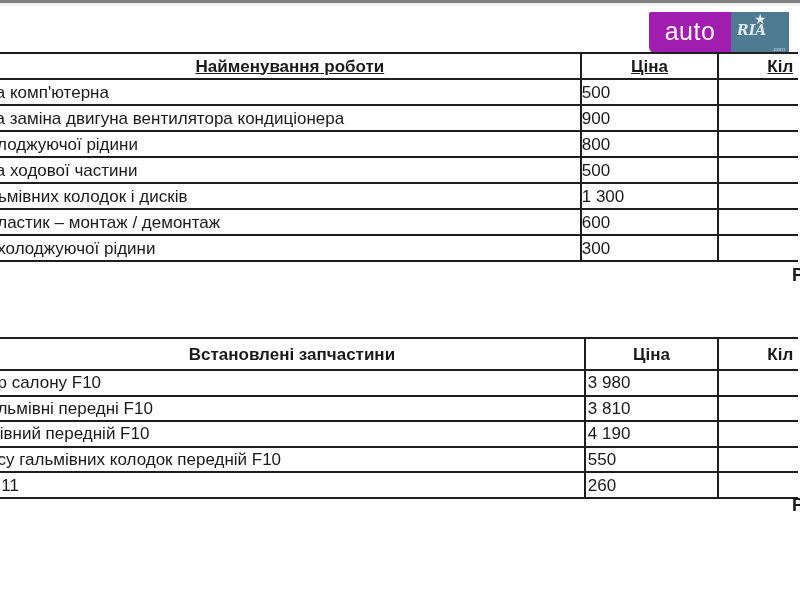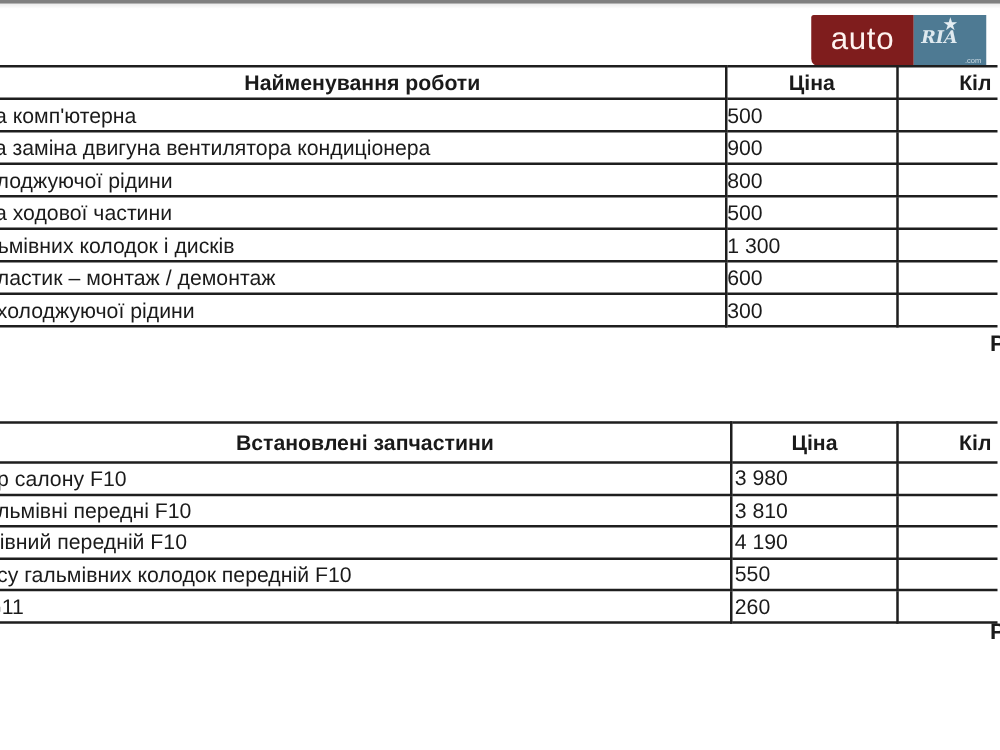--- a/index.html
+++ b/index.html
@@ -32,21 +32,21 @@
   }
   
   .logo {
     position: absolute;
     left: 649px; top: 12px;
     height: 41px;
     display: flex;
   }
   .logo-auto {
     width: 82px; height: 41px;
-    background: #7f1d1d;
+    background: #a21caf;
     color: #fff3f0;
     font-size: 25px;
     line-height: 39px;
     text-align: center;
     border-radius: 2px 0 0 6px;
     letter-spacing: 0.5px;
   }
   .logo-ria {
     position: relative;
     width: 58px; height: 41px;
@@ -97,21 +97,21 @@
     font-weight: bold;
     text-align: center;
     padding: 0;
   }
   .tbl th.name-head { text-indent: 0; }
   .tbl td.name { padding-left: 0; text-indent: -12px; }
   .tbl td.qty, .tbl th.qty { border-right: none; }
   .tbl th.qty { text-align: left; padding-left: 48px; margin-top: 23px; }
 
   #works { top: 52px; }
-  #works tr.head { height: 26px; }
+  #works tr.head { height: 26px; text-decoration: underline; }
   #works tr.row { height: 26px; }
   #works col.c-name { width: 598px; }
   #works col.c-price { width: 144px; }
   #works col.c-qty { width: 80px; }
 
   #parts { top: 337px; }
   #parts tr.head { height: 32px; }
   #parts tr.row { height: 25.6px; }
   #parts col.c-name { width: 605px; }
   #parts col.c-price { width: 139px; }

